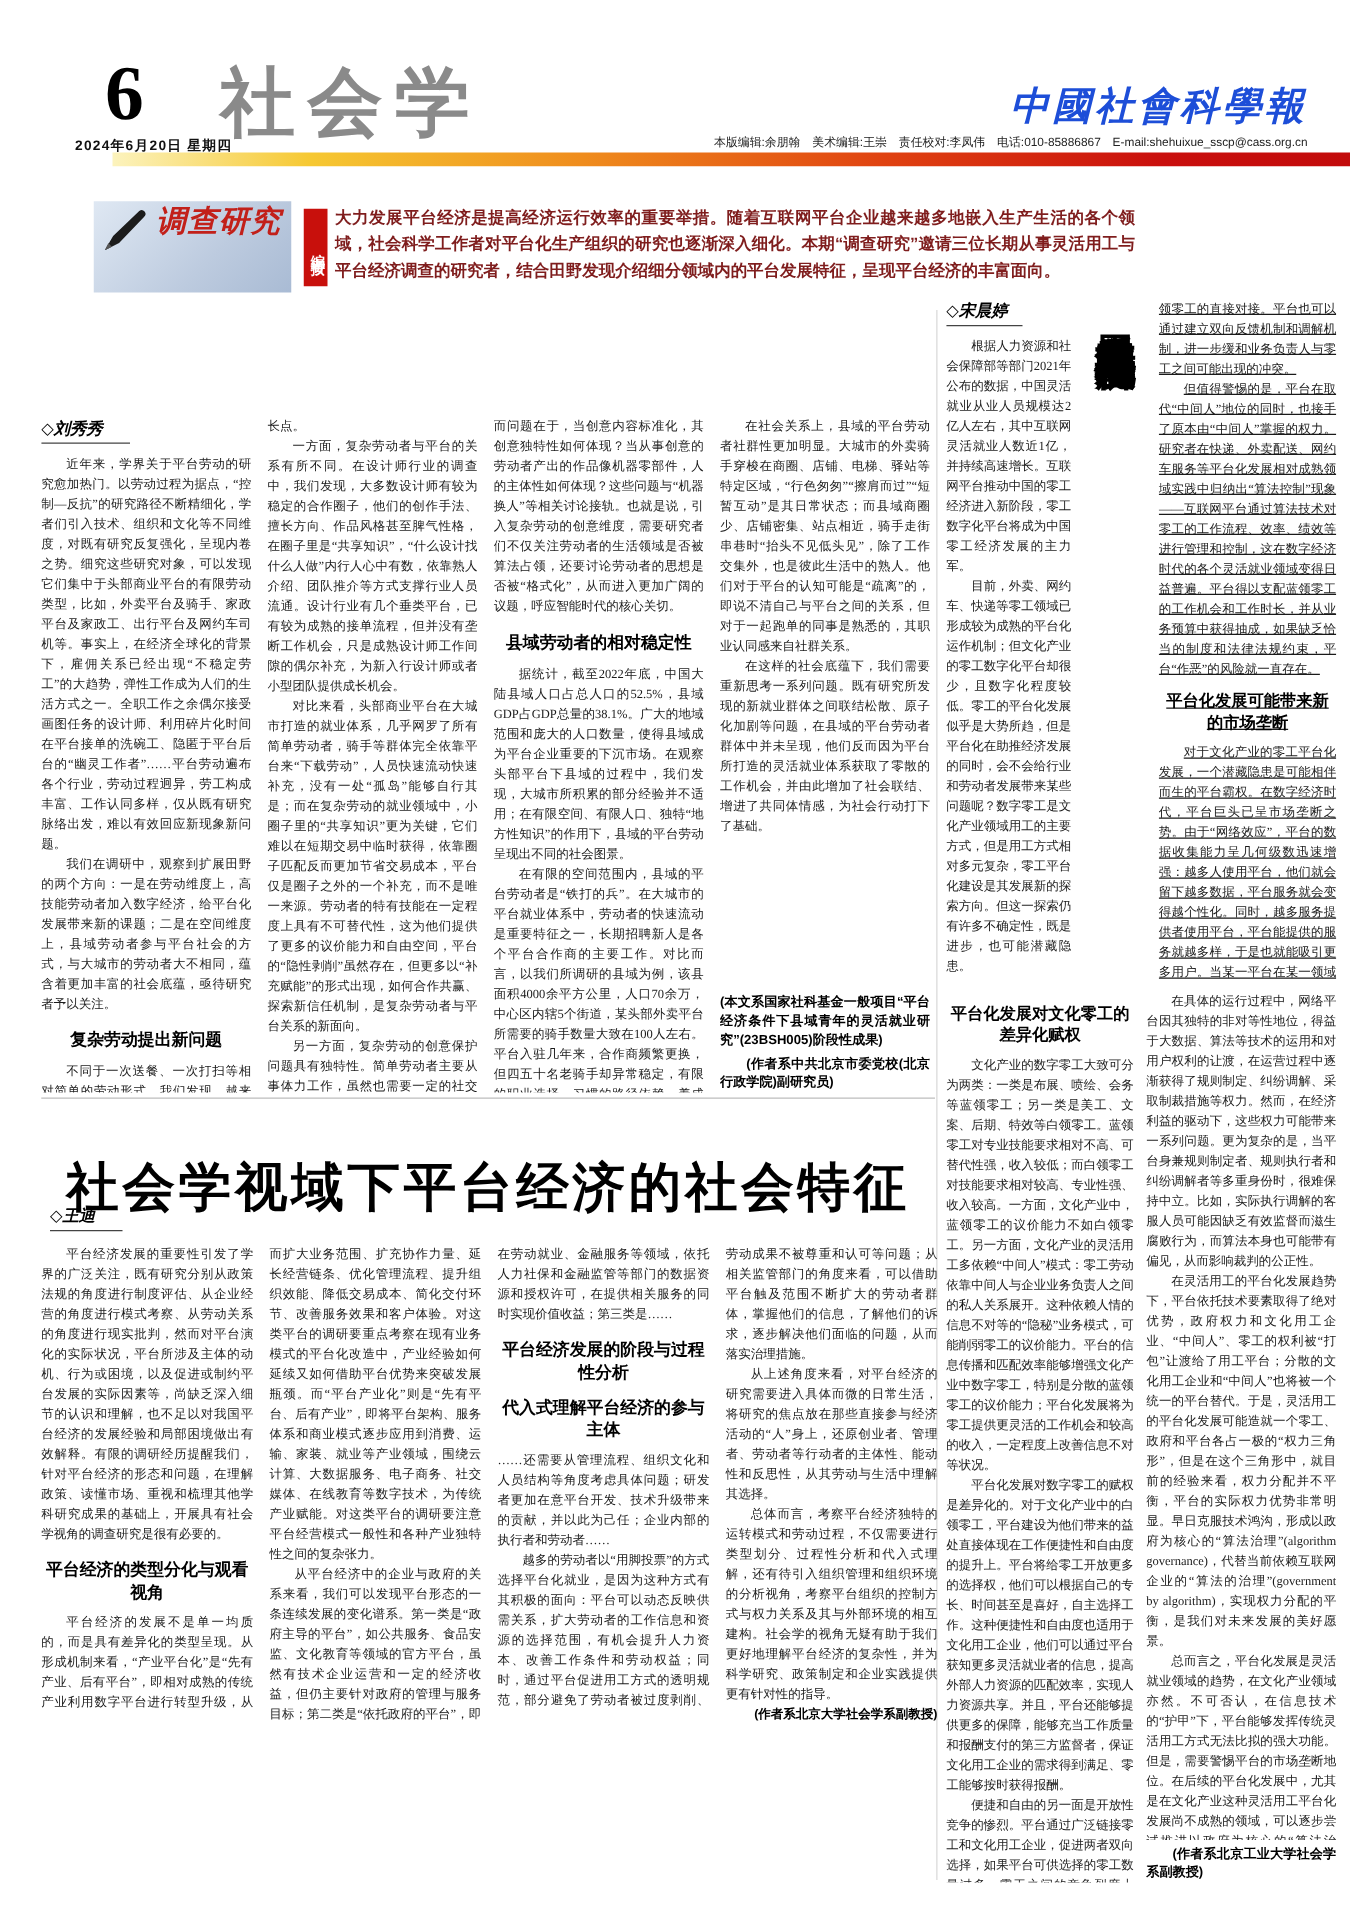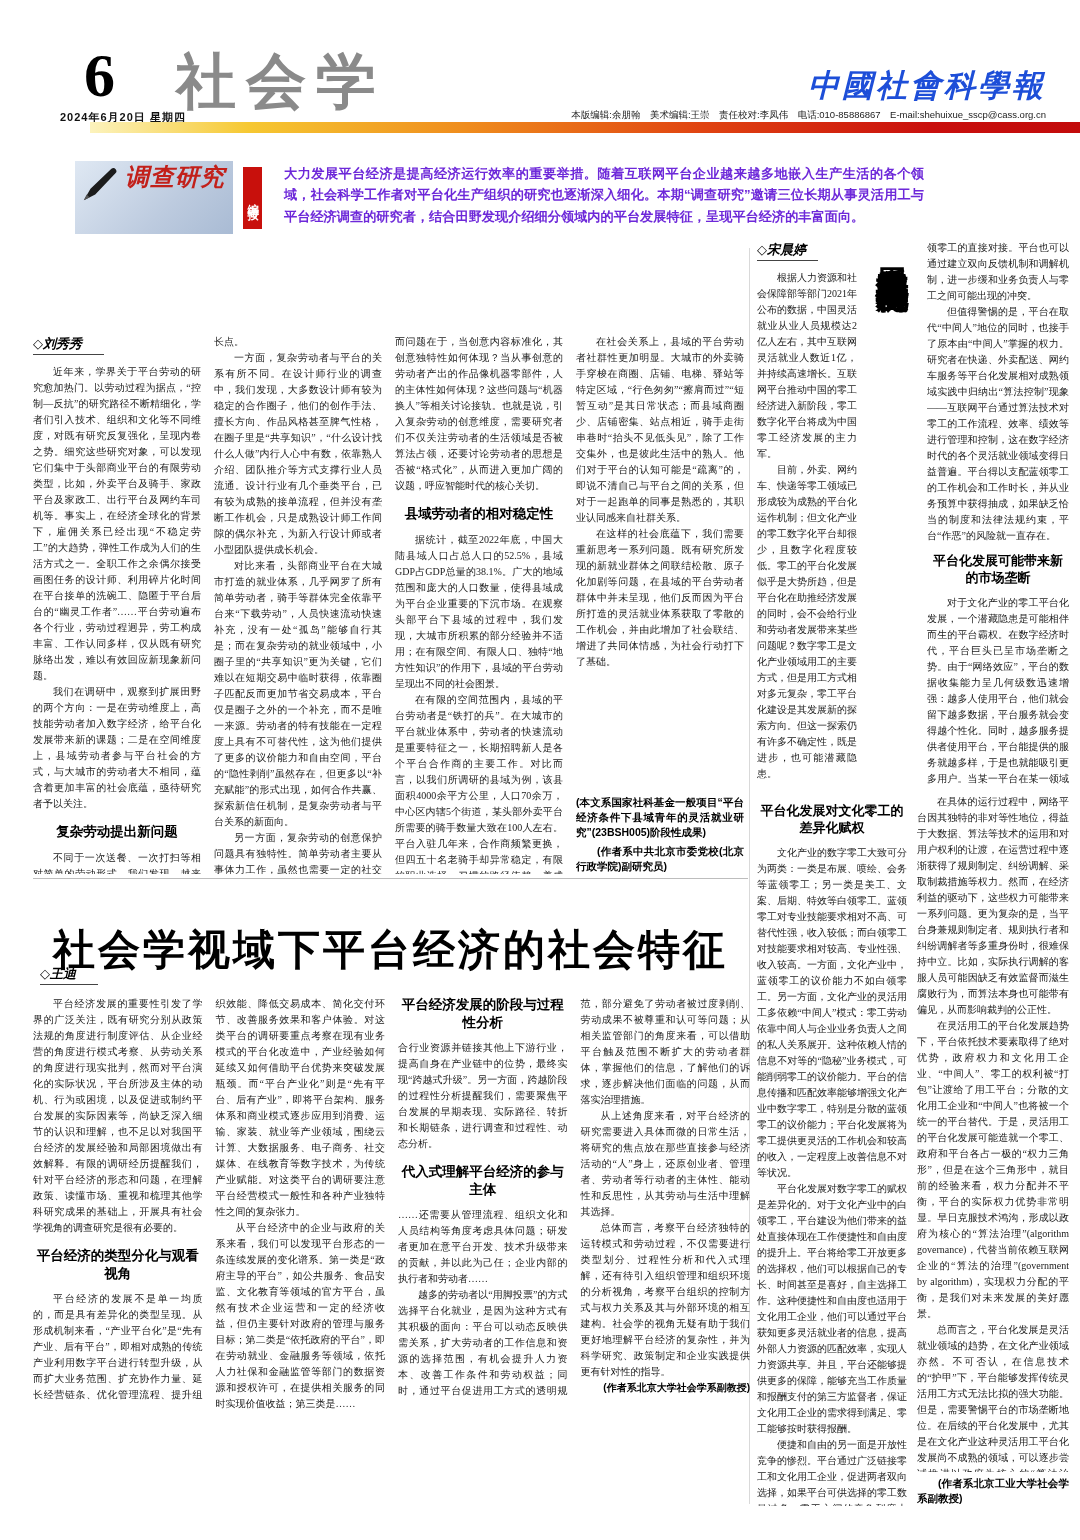--- a/index.html
+++ b/index.html
@@ -18,22 +18,22 @@
 
   
   .badge{position:absolute;left:75px;top:161px;width:158px;height:73px;
          background:linear-gradient(135deg,#dfe8f3 0%,#bdcbdf 60%,#a9bbd4 100%);
          display:flex;justify-content:flex-start;padding:4px 6px;}
   .badge .label{font:700 24px/1 "DejaVu Serif",serif;font-style:italic;color:#c2201a;letter-spacing:1px;}
   .ednote-box{position:absolute;left:243px;top:167px;width:19px;height:62px;background:#c8100c;
               display:flex;align-items:center;justify-content:center;}
   .ednote-box span{writing-mode:vertical-rl;text-orientation:upright;color:#fff;
                    font:700 11.5px/1 "Liberation Sans",sans-serif;letter-spacing:3px;}
-  .ednote-text{position:absolute;left:284px;top:163px;width:640px;
-               font:700 13.2px/1.62 "Liberation Sans",sans-serif;color:#6d28d9;text-align:justify;}
+  .ednote-text{position:absolute;left:268px;top:163px;width:640px;
+               font:700 13.2px/1.62 "Liberation Sans",sans-serif;color:#7f1d1d;text-align:justify;}
 
   
   .a1-headline{position:absolute;left:58px;top:246px;width:692px;text-align:center;
                font:900 56px/1.1 "Liberation Sans","DejaVu Sans",sans-serif;color:#000;letter-spacing:4px;}
   .a1-cols{position:absolute;left:33px;top:334px;width:717px;height:540px;display:flex;gap:13px;}
   .ncol{width:168px;height:100%;overflow:hidden;}
   .ncol p, .a3cols p{font-size:10px;line-height:16px;text-align:justify;margin:0;text-indent:2em;}
   .ncol p.cont, .a3cols p.cont{text-indent:0;}
   .author{font:700 13px/1 "DejaVu Serif",serif;font-style:italic;color:#000;
           display:inline-block;border-bottom:1px solid #444;padding:0 22px 4px 0;margin-bottom:9px;}
@@ -49,21 +49,21 @@
 
   
   .a2{position:absolute;left:757px;top:240px;width:312px;height:1266px;}
   .a2 p{font-size:10px;line-height:16px;text-align:justify;margin:0;text-indent:2em;}
   .a2 p.cont{text-indent:0;}
   .a2-top{display:flex;gap:8px;height:548px;}
   .a2-colA{width:100px;height:100%;overflow:hidden;}
   .a2-vhead-wrap{width:54px;height:100%;display:flex;justify-content:center;}
   .a2-vhead{writing-mode:vertical-rl;text-orientation:upright;
             font:900 33px/1.05 "Liberation Sans","DejaVu Sans",sans-serif;color:#000;letter-spacing:1px;}
-  .a2-colB{width:142px;height:100%;overflow:hidden;}
+  .a2-colB{width:142px;height:100%;overflow:hidden;text-decoration:underline;}
   .a2-bottom{display:flex;gap:10px;height:712px;margin-top:6px;}
   .a2-bl{width:150px;height:100%;overflow:hidden;}
   .a2-br{width:152px;height:100%;}
   .a2 h4.sub{font-size:13px;margin:9px 0 8px 0;}
 
   
   .a3-headline{position:absolute;left:33px;top:898px;width:715px;text-align:center;
                font:900 42px/1.15 "Liberation Sans","DejaVu Sans",sans-serif;color:#000;letter-spacing:3px;}
   .a3-author{position:absolute;left:40px;top:964px;}
   .a3cols{position:absolute;left:33px;top:996px;width:717px;height:536px;
@@ -168,21 +168,20 @@
   </div>
 
   <h1 class="a3-headline">社会学视域下平台经济的社会特征</h1>
   <div class="a3-author"><span class="author">◇王迪</span></div>
   <div class="a3cols">
     <p>平台经济发展的重要性引发了学界的广泛关注，既有研究分别从政策法规的角度进行制度评估、从企业经营的角度进行模式考察、从劳动关系的角度进行现实批判，然而对平台演化的实际状况，平台所涉及主体的动机、行为或困境，以及促进或制约平台发展的实际因素等，尚缺乏深入细节的认识和理解，也不足以对我国平台经济的发展经验和局部困境做出有效解释。有限的调研经历提醒我们，针对平台经济的形态和问题，在理解政策、读懂市场、重视和梳理其他学科研究成果的基础上，开展具有社会学视角的调查研究是很有必要的。</p>
     <h4 class="sub">平台经济的类型分化与观看视角</h4>
     <p>平台经济的发展不是单一均质的，而是具有差异化的类型呈现。从形成机制来看，“产业平台化”是“先有产业、后有平台”，即相对成熟的传统产业利用数字平台进行转型升级，从而扩大业务范围、扩充协作力量、延长经营链条、优化管理流程、提升组织效能、降低交易成本、简化交付环节、改善服务效果和客户体验。对这类平台的调研要重点考察在现有业务模式的平台化改造中，产业经验如何延续又如何借助平台优势来突破发展瓶颈。而“平台产业化”则是“先有平台、后有产业”，即将平台架构、服务体系和商业模式逐步应用到消费、运输、家装、就业等产业领域，围绕云计算、大数据服务、电子商务、社交媒体、在线教育等数字技术，为传统产业赋能。对这类平台的调研要注意平台经营模式一般性和各种产业独特性之间的复杂张力。</p>
     <p>从平台经济中的企业与政府的关系来看，我们可以发现平台形态的一条连续发展的变化谱系。第一类是“政府主导的平台”，如公共服务、食品安监、文化教育等领域的官方平台，虽然有技术企业运营和一定的经济收益，但仍主要针对政府的管理与服务目标；第二类是“依托政府的平台”，即在劳动就业、金融服务等领域，依托人力社保和金融监管等部门的数据资源和授权许可，在提供相关服务的同时实现价值收益；第三类是……</p>
     <h4 class="sub">平台经济发展的阶段与过程性分析</h4>
-    <p class="cont">合行业资源并链接其他上下游行业，提高自身在产业链中的位势，最终实现“跨越式升级”。另一方面，跨越阶段的过程性分析提醒我们，需要聚焦平台发展的早期表现、实际路径、转折和长期链条，进行调查和过程性、动态分析。</p>
     <h4 class="sub">代入式理解平台经济的参与主体</h4>
     <p class="cont">……还需要从管理流程、组织文化和人员结构等角度考虑具体问题；研发者更加在意平台开发、技术升级带来的贡献，并以此为己任；企业内部的执行者和劳动者……</p>
     <p>越多的劳动者以“用脚投票”的方式选择平台化就业，是因为这种方式有其积极的面向：平台可以动态反映供需关系，扩大劳动者的工作信息和资源的选择范围，有机会提升人力资本、改善工作条件和劳动权益；同时，通过平台促进用工方式的透明规范，部分避免了劳动者被过度剥削、劳动成果不被尊重和认可等问题；从相关监管部门的角度来看，可以借助平台触及范围不断扩大的劳动者群体，掌握他们的信息，了解他们的诉求，逐步解决他们面临的问题，从而落实治理措施。</p>
     <p>从上述角度来看，对平台经济的研究需要进入具体而微的日常生活，将研究的焦点放在那些直接参与经济活动的“人”身上，还原创业者、管理者、劳动者等行动者的主体性、能动性和反思性，从其劳动与生活中理解其选择。</p>
     <p>总体而言，考察平台经济独特的运转模式和劳动过程，不仅需要进行类型划分、过程性分析和代入式理解，还有待引入组织管理和组织环境的分析视角，考察平台组织的控制方式与权力关系及其与外部环境的相互建构。社会学的视角无疑有助于我们更好地理解平台经济的复杂性，并为科学研究、政策制定和企业实践提供更有针对性的指导。</p>
     <p class="credit">(作者系北京大学社会学系副教授)</p>
   </div>
 
 </div>
 

